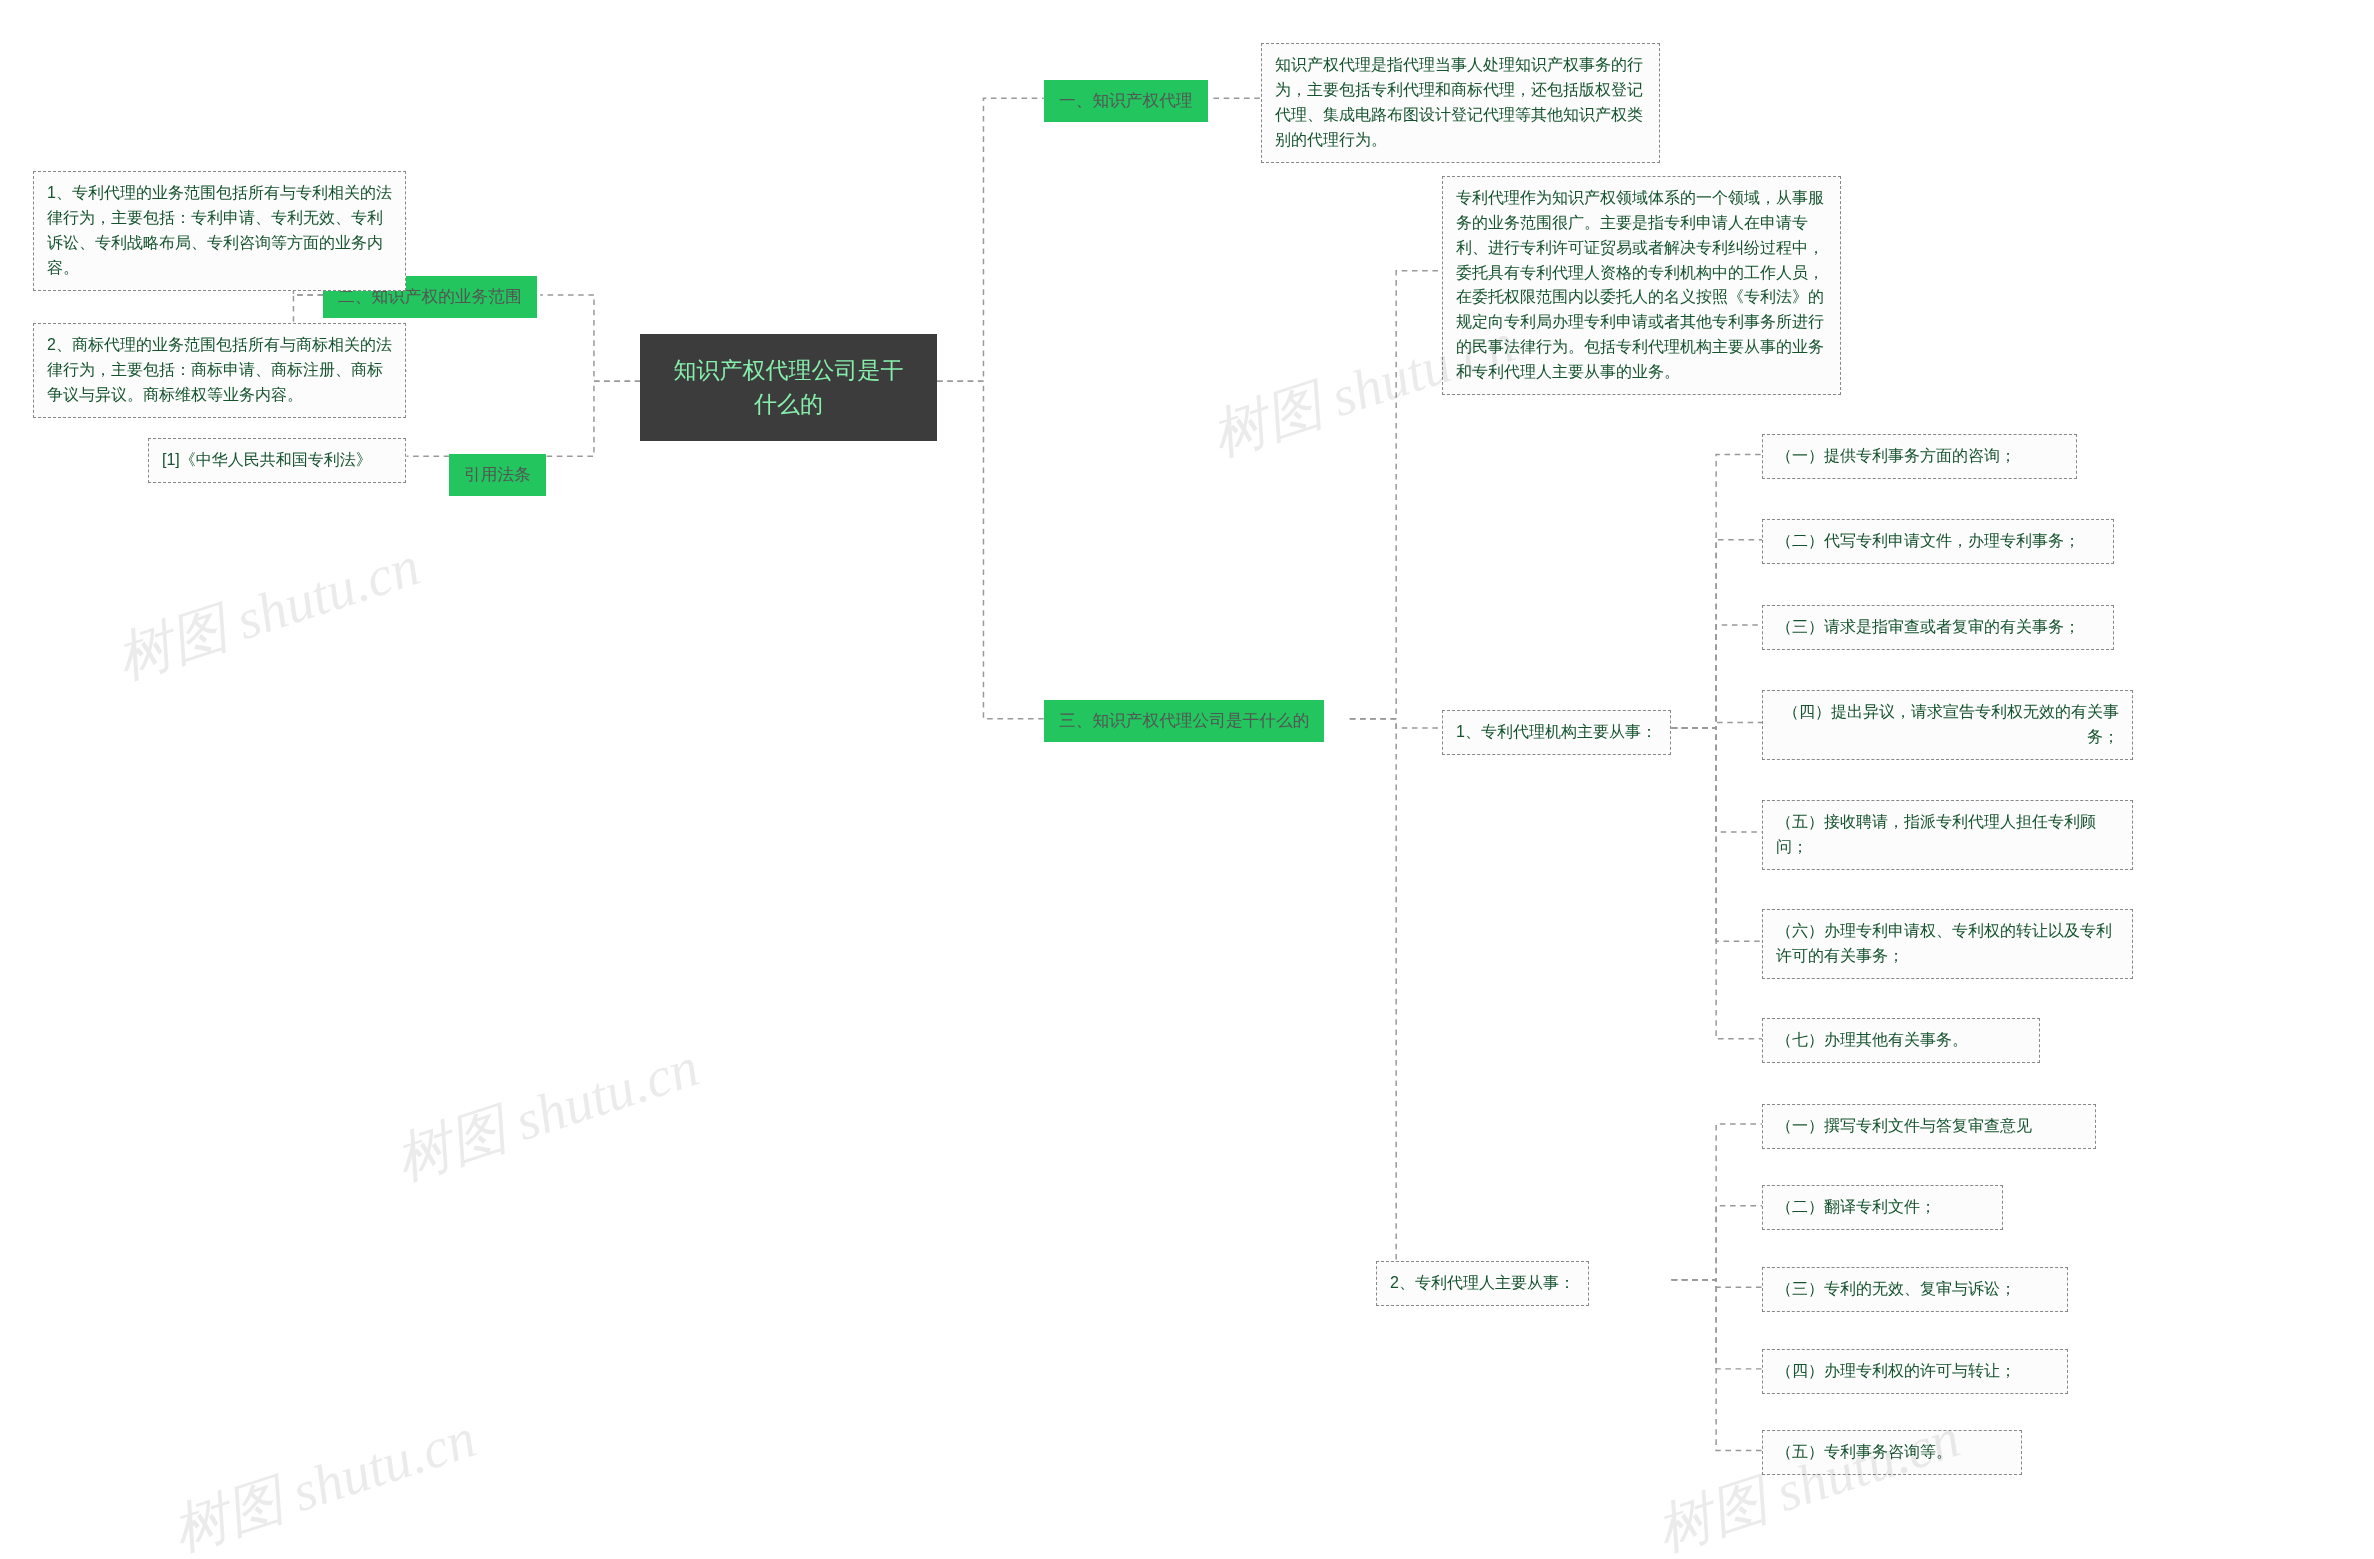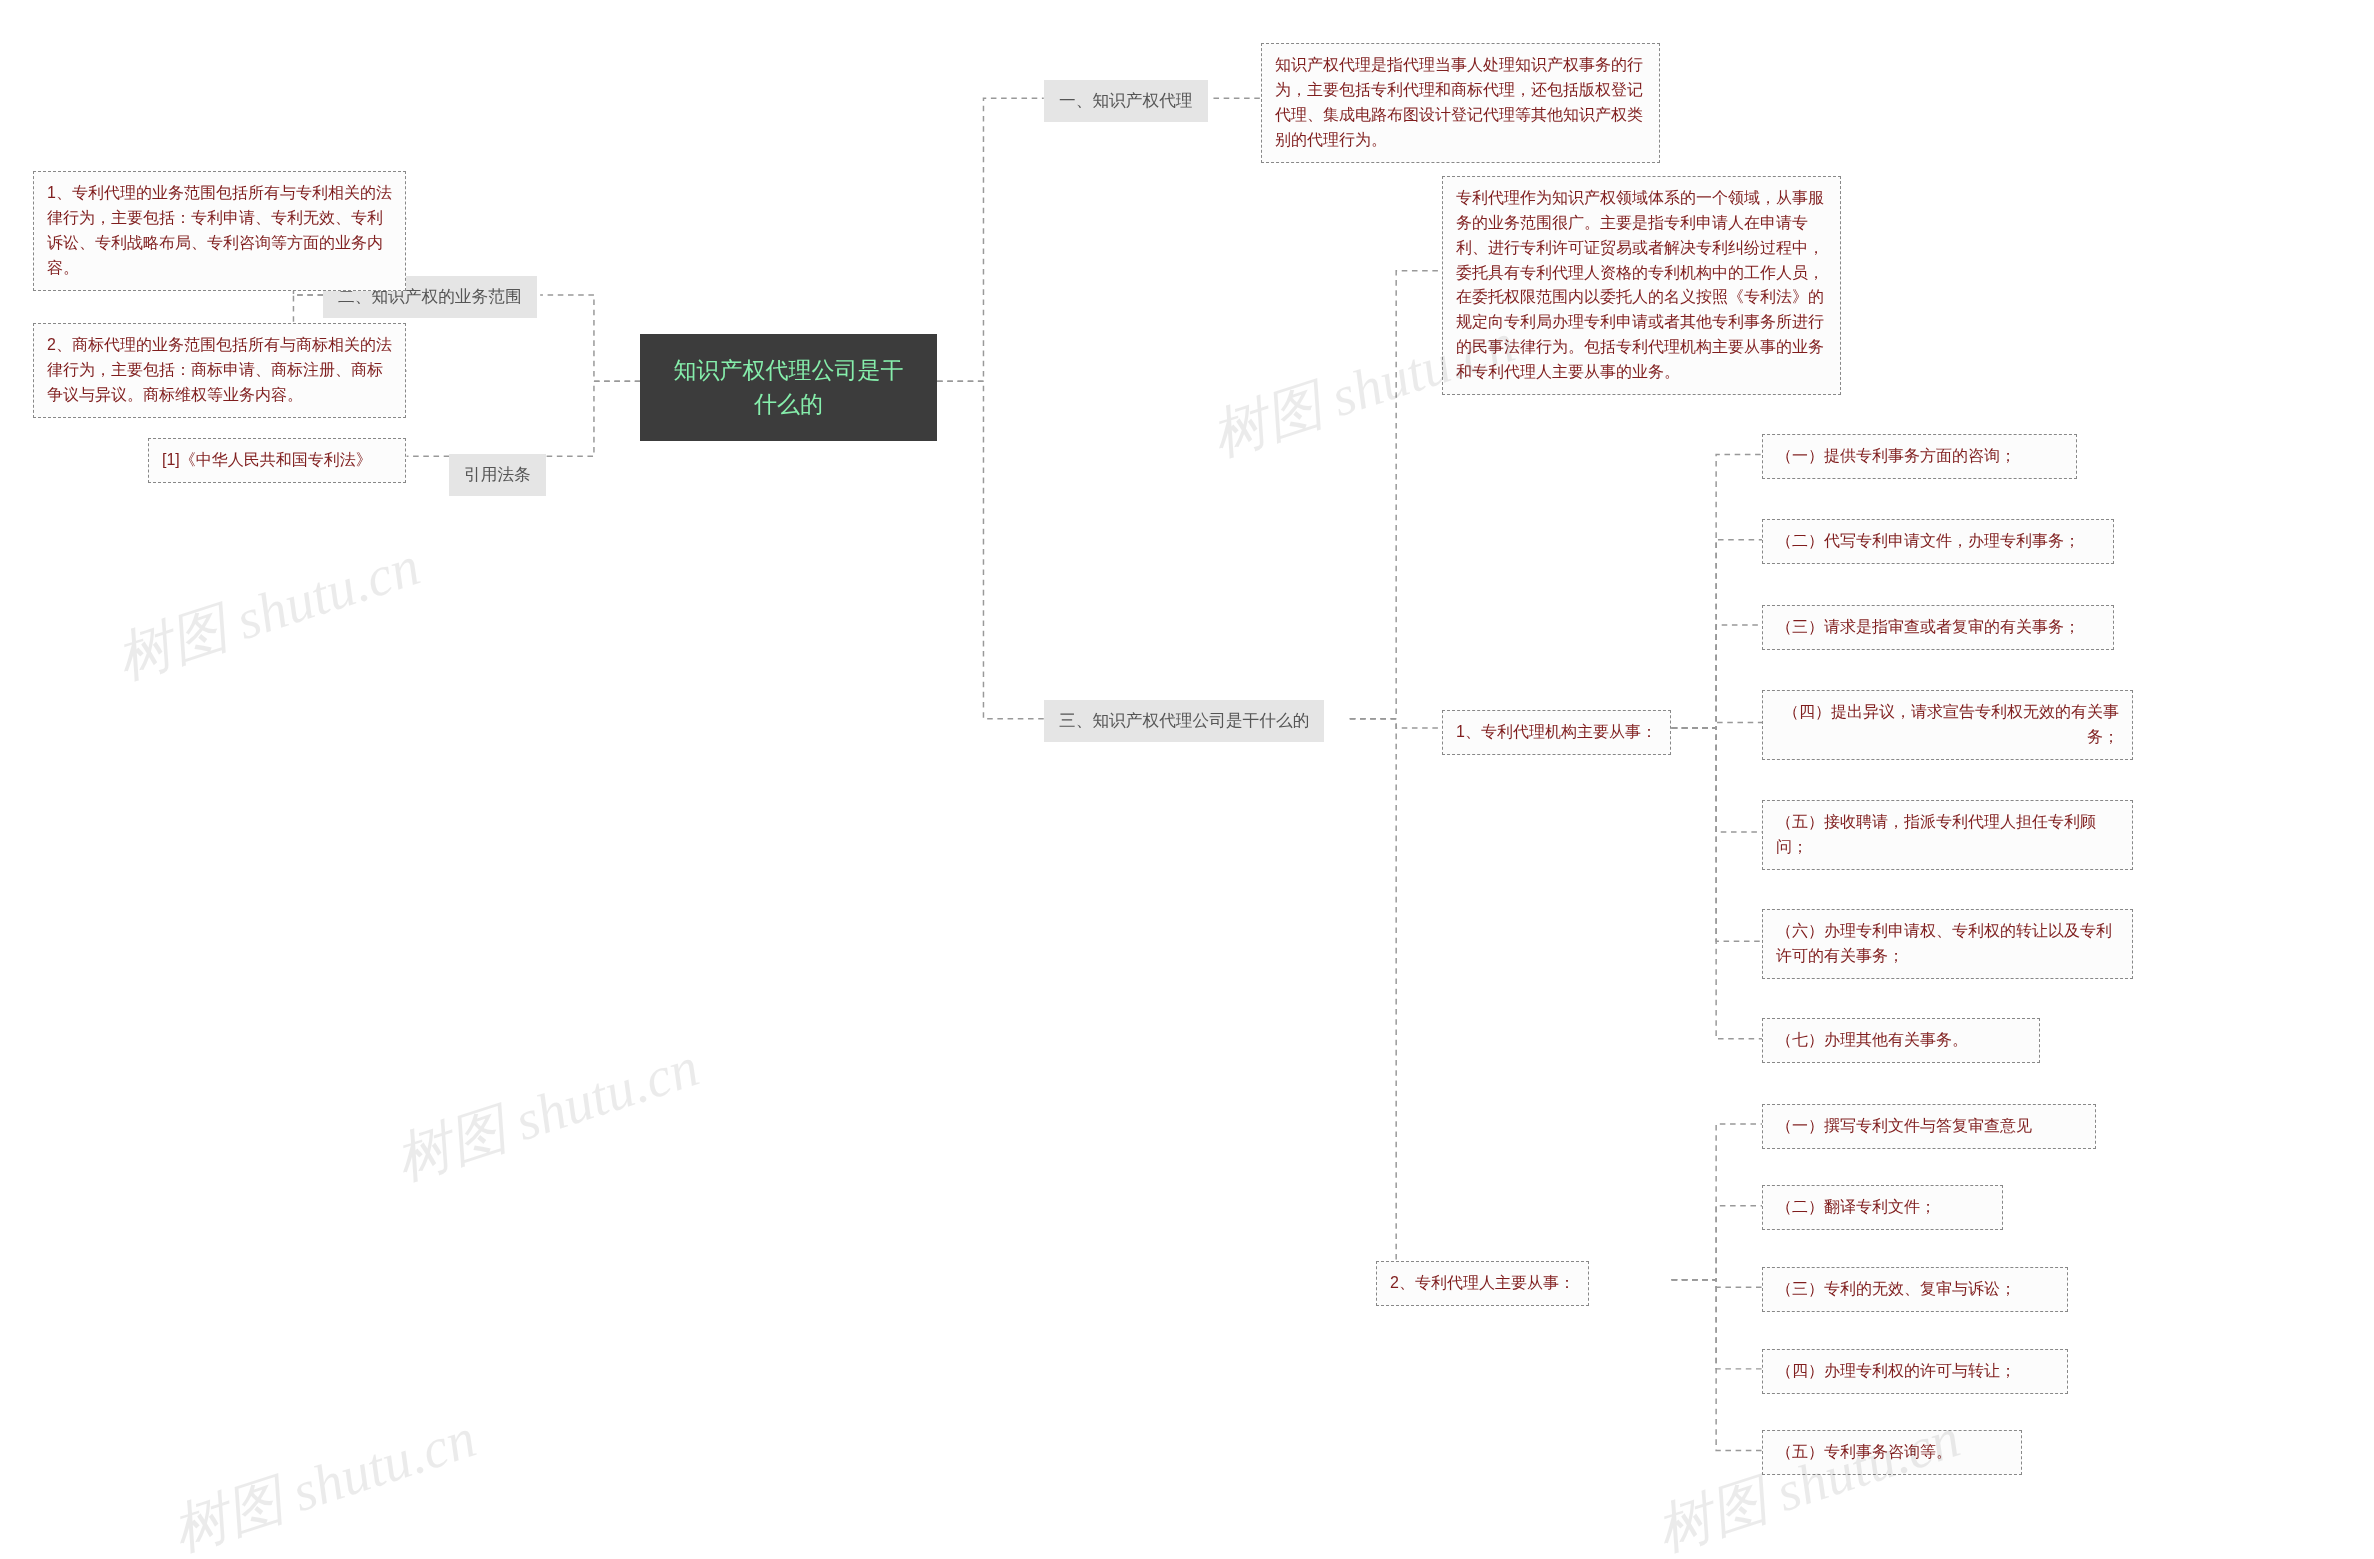--- a/index.html
+++ b/index.html
@@ -10,26 +10,26 @@
     font-family: "Microsoft YaHei", "PingFang SC", "Hiragino Sans GB", sans-serif;
     position: relative;
     overflow: hidden;
   }
   .node {
     position: absolute;
     border: 1.9px dashed #888;
     background: #fcfcfc;
     padding: 9.3px 13px;
     font-size: 16px;
-    color: #7f1d1d;
+    color: #14532d;
     line-height: 1.55;
   }
   .node-cat {
     position: absolute;
-    background: #e5e5e5;
+    background: #22c55e;
     border: none;
     padding: 9.3px 15px;
     font-size: 16.7px;
     color: #555;
   }
   .root {
     position: absolute;
     background: #3c3c3c;
     color: #86efac;
     font-size: 23px;

